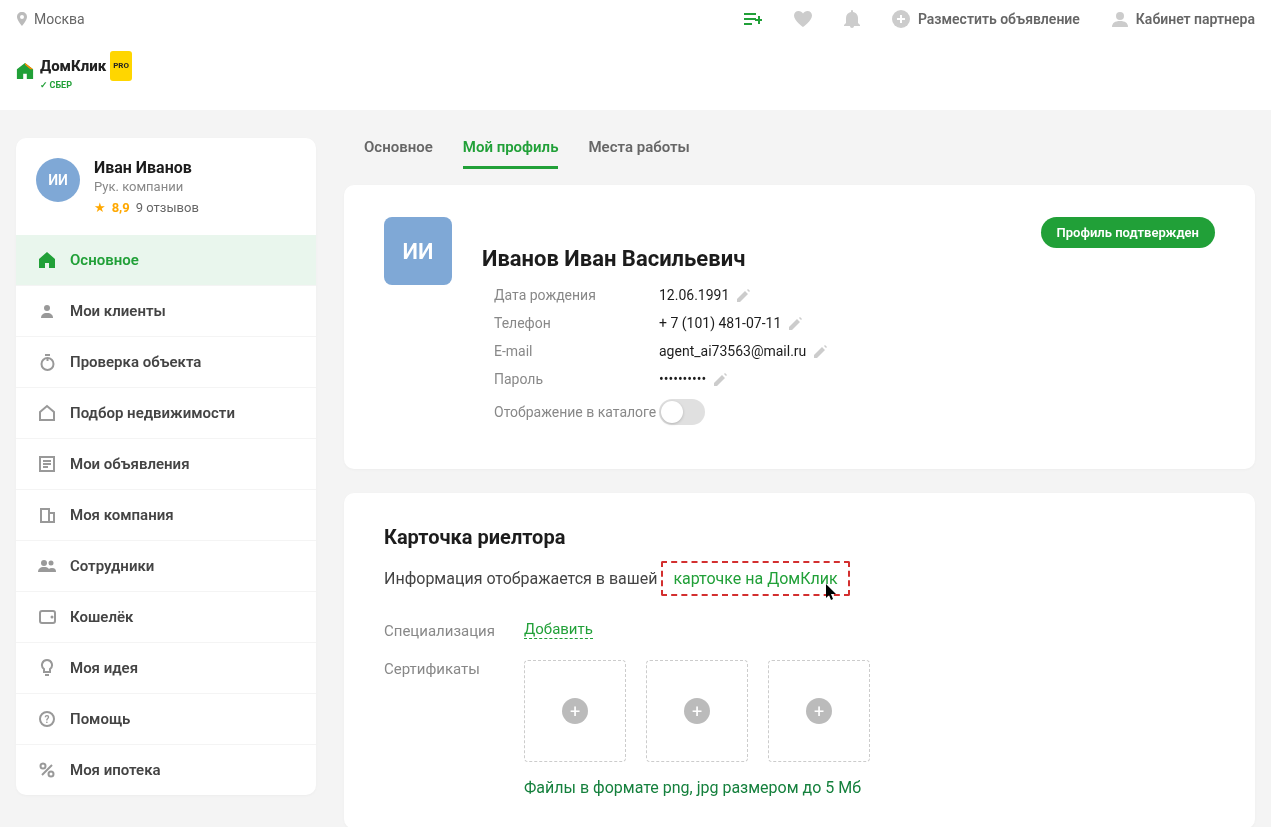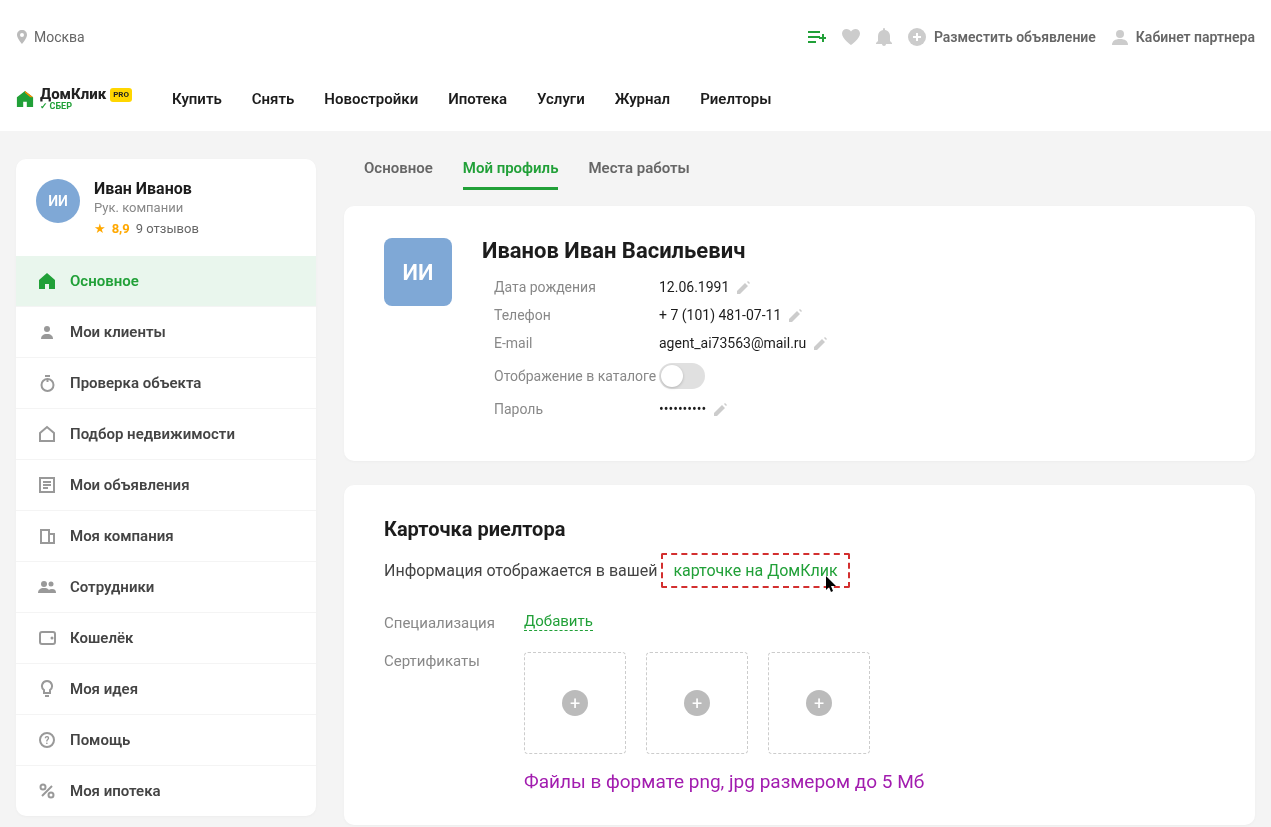--- a/index.html
+++ b/index.html
@@ -1,30 +1,30 @@
 <!DOCTYPE html>
 <html><head>
 <meta charset="utf-8">
 <style>
   * { box-sizing: border-box; margin: 0; padding: 0; }
   body { font-family: -apple-system, BlinkMacSystemFont, "Segoe UI", Roboto, Arial, sans-serif; background: #fff; color: #1c1c1c; font-size: 14px; }
   
-  .topbar { display: flex; align-items: center; padding: 28px 16px; border-bottom: 1px solid transparent; }
+  .topbar { display: flex; align-items: center; padding: 10px 16px; border-bottom: 1px solid transparent; }
   .topbar .city { display: flex; align-items: center; gap: 6px; color: #666; cursor: pointer; }
-  .topbar .right { margin-left: auto; display: flex; align-items: center; gap: 16px; }
+  .topbar .right { margin-left: auto; display: flex; align-items: center; gap: 32px; }
   .topbar .right .icn { color: #bbb; cursor: pointer; font-size: 16px; }
   .topbar .right .icn.green { color: #21a038; }
   .topbar .right .link { display: flex; align-items: center; gap: 8px; color: #666; cursor: pointer; font-weight: 600; }
   
   .navbar { display: flex; align-items: center; padding: 12px 16px 20px; }
   .logo { display: flex; align-items: center; gap: 6px; margin-right: 40px; }
   .logo .mark { width: 18px; height: 18px; }
   .logo .text { display: flex; flex-direction: column; line-height: 1; }
   .logo .text .main { font-weight: 800; font-size: 15px; color: #222; display:flex; align-items:center; gap:4px;}
-  .logo .text .main .pro { background: #ffd600; color: #222; font-size: 8px; padding: 3px 3px; border-radius: 3px; font-weight:700;}
+  .logo .text .main .pro { background: #ffd600; color: #222; font-size: 8px; padding: 11px 3px; border-radius: 3px; font-weight:700;}
   .logo .text .sub { font-size: 9px; color: #21a038; font-weight:700; display:flex; align-items:center; gap:2px;}
   .nav-links { display: flex; gap: 30px; }
   .nav-links .nl { color: #1c1c1c; font-weight: 600; cursor: pointer; font-size: 15px;}
   
   .gray-area { background: #f4f4f4; padding: 28px 16px; min-height: calc(100vh - 110px); display: flex; gap: 28px; }
   
   .sidebar { width: 300px; background: #fff; border-radius: 10px; overflow: hidden; flex-shrink: 0; box-shadow: 0 1px 3px rgba(0,0,0,0.03); align-self: flex-start;}
   .profile-head { padding: 20px; display: flex; gap: 14px; align-items: flex-start; }
   .avatar-s { width: 44px; height: 44px; border-radius: 50%; background: #7fa8d6; color: #fff; display: flex; align-items: center; justify-content: center; font-weight: 600; }
   .profile-head .info .name { font-weight: 700; font-size: 16px; }
@@ -42,21 +42,21 @@
   .main { flex: 1; max-width: 920px; justify-content: flex-end;}
   .tabs { display: flex; gap: 30px; padding: 0 20px 16px; }
   .tab { font-weight: 600; color: #666; padding-bottom: 10px; cursor: pointer; font-size:15px;}
   .tab.active { color: #21a038; border-bottom: 3px solid #21a038; }
   
   .card { background: #fff; border-radius: 10px; padding: 32px 40px; margin-bottom: 24px; box-shadow: 0 1px 3px rgba(0,0,0,0.03);}
   
   .profile-card-head { display: flex; gap: 30px; align-items: flex-start; }
   .avatar-l { width: 68px; height: 68px; border-radius: 8px; background: #7fa8d6; color: #fff; display: flex; align-items: center; justify-content: center; font-weight: 600; font-size: 22px;}
   .profile-fields { flex: 1; }
-  .profile-fields h2 { font-size: 22px; font-weight: 700; margin-bottom: 16px;}
+  .profile-fields h2 { font-size: 22px; font-weight: 700; margin-bottom: 16px; margin-top: 29px;}
   .field-row { display: flex; align-items: center; margin-bottom: 12px; font-size: 14px; margin-left: 12px;}
   .field-row .lbl { width: 165px; color: #888; }
   .field-row .val { color: #1c1c1c; display:flex; align-items:center; gap:8px;}
   .field-row .val .edit { color: #ccc; cursor: pointer; }
   .badge-verified { background: #21a038; color: #fff; padding: 8px 16px; border-radius: 20px; font-size: 13px; font-weight: 600; white-space: nowrap;}
   
   .toggle { width: 46px; height: 26px; background: #e0e0e0; border-radius: 13px; position: relative; cursor: pointer;}
   .toggle::after { content: ""; position: absolute; width: 22px; height: 22px; background: #fff; border-radius: 50%; top: 2px; left: 2px; box-shadow: 0 1px 3px rgba(0,0,0,0.2);}
   
   .card h3 { font-size: 20px; font-weight: 700; margin-bottom: 12px;}
@@ -67,21 +67,21 @@
   
   .spec-row { display: flex; align-items: flex-start; margin-bottom: 20px; font-size: 15px;}
   .spec-row .lbl { width: 140px; color: #888; padding-top: 2px;}
   .spec-row .val .add-link { color: #21a038; border-bottom: 1px dashed #21a038; cursor: pointer;}
   
   .cert-row { display: flex; align-items: flex-start; }
   .cert-row .lbl { width: 140px; color: #888; font-size: 15px;}
   .cert-boxes { display: flex; gap: 20px; }
   .cert-box { width: 102px; height: 102px; border: 1px dashed #ccc; border-radius: 4px; display: flex; align-items: center; justify-content: center; cursor: pointer;}
   .cert-box .plus { width: 26px; height: 26px; border-radius: 50%; background: #bbb; color: #fff; display: flex; align-items: center; justify-content: center; font-size: 18px;}
-  .cert-hint { color: #a21caf; margin-top: 16px; margin-left: 140px; font-size: 19px;}
+  .cert-hint { color: #15803d; margin-top: 16px; margin-left: 140px; font-size: 16px;}
   
   svg { display: block; }
 </style>
 </head>
 <body>
 
 <div class="topbar">
   <div class="city">
     <svg width="12" height="14" viewBox="0 0 12 14">
         <path fill="#bbb" d="M6 0C3 0 1 2 1 5c0 3 5 9 5 9s5-6 5-9c0-3-2-5-5-5zm0 7a2 2 0 110-4 2 2 0 010 4z"></path>
@@ -131,29 +131,20 @@
     <div class="text">
       <div class="main">
           <span>ДомКлик</span>
           <span class="pro">PRO</span>
         </div>
       <div class="sub">
           <span>✓</span>
           <span>СБЕР</span>
         </div>
     </div>
-  </div>
-  <div class="nav-links">
-    <span class="nl">Купить</span>
-    <span class="nl">Снять</span>
-    <span class="nl">Новостройки</span>
-    <span class="nl">Ипотека</span>
-    <span class="nl">Услуги</span>
-    <span class="nl">Журнал</span>
-    <span class="nl">Риелторы</span>
   </div>
 </div>
 
 <div class="gray-area">
   <div class="sidebar">
     <div class="profile-head">
       <div class="avatar-s">ИИ</div>
       <div class="info">
         <div class="name">Иван Иванов</div>
         <div class="role">Рук. компании</div>
@@ -303,37 +294,38 @@
             <span class="val">
                 <span>agent_ai73563@mail.ru</span>
                 <span class="edit">
                   <svg width="13" height="13" viewBox="0 0 13 13">
                     <path fill="currentColor" d="M0 10v3h3l8-8-3-3zM12 3l-2-2 1-1 2 2z"></path>
                   </svg>
                 </span>
               </span>
           </div>
           <div class="field-row">
-            <span class="lbl">Отображение в каталоге</span>
-            <span class="val">
-                <div class="toggle"></div>
-              </span>
-          </div>
-          <div class="field-row">
             <span class="lbl">Пароль</span>
             <span class="val">
                 <span>••••••••••</span>
                 <span class="edit">
                   <svg width="13" height="13" viewBox="0 0 13 13">
                     <path fill="currentColor" d="M0 10v3h3l8-8-3-3zM12 3l-2-2 1-1 2 2z"></path>
                   </svg>
                 </span>
               </span>
           </div>
-        </div>
+          <div class="field-row">
+            <span class="lbl">Отображение в каталоге</span>
+            <span class="val">
+                <div class="toggle"></div>
+              </span>
+          </div>
+        </div>
+        <div class="badge-verified">Профиль подтвержден</div>
       </div>
     </div>
 
     <div class="card">
       <h3>Карточка риелтора</h3>
       <p class="desc">
         <span>Информация отображается в вашей</span>
         <span class="dashed-highlight">
           <span class="link-g">карточке на ДомКлик</span>
           <span class="cursor-arrow">

